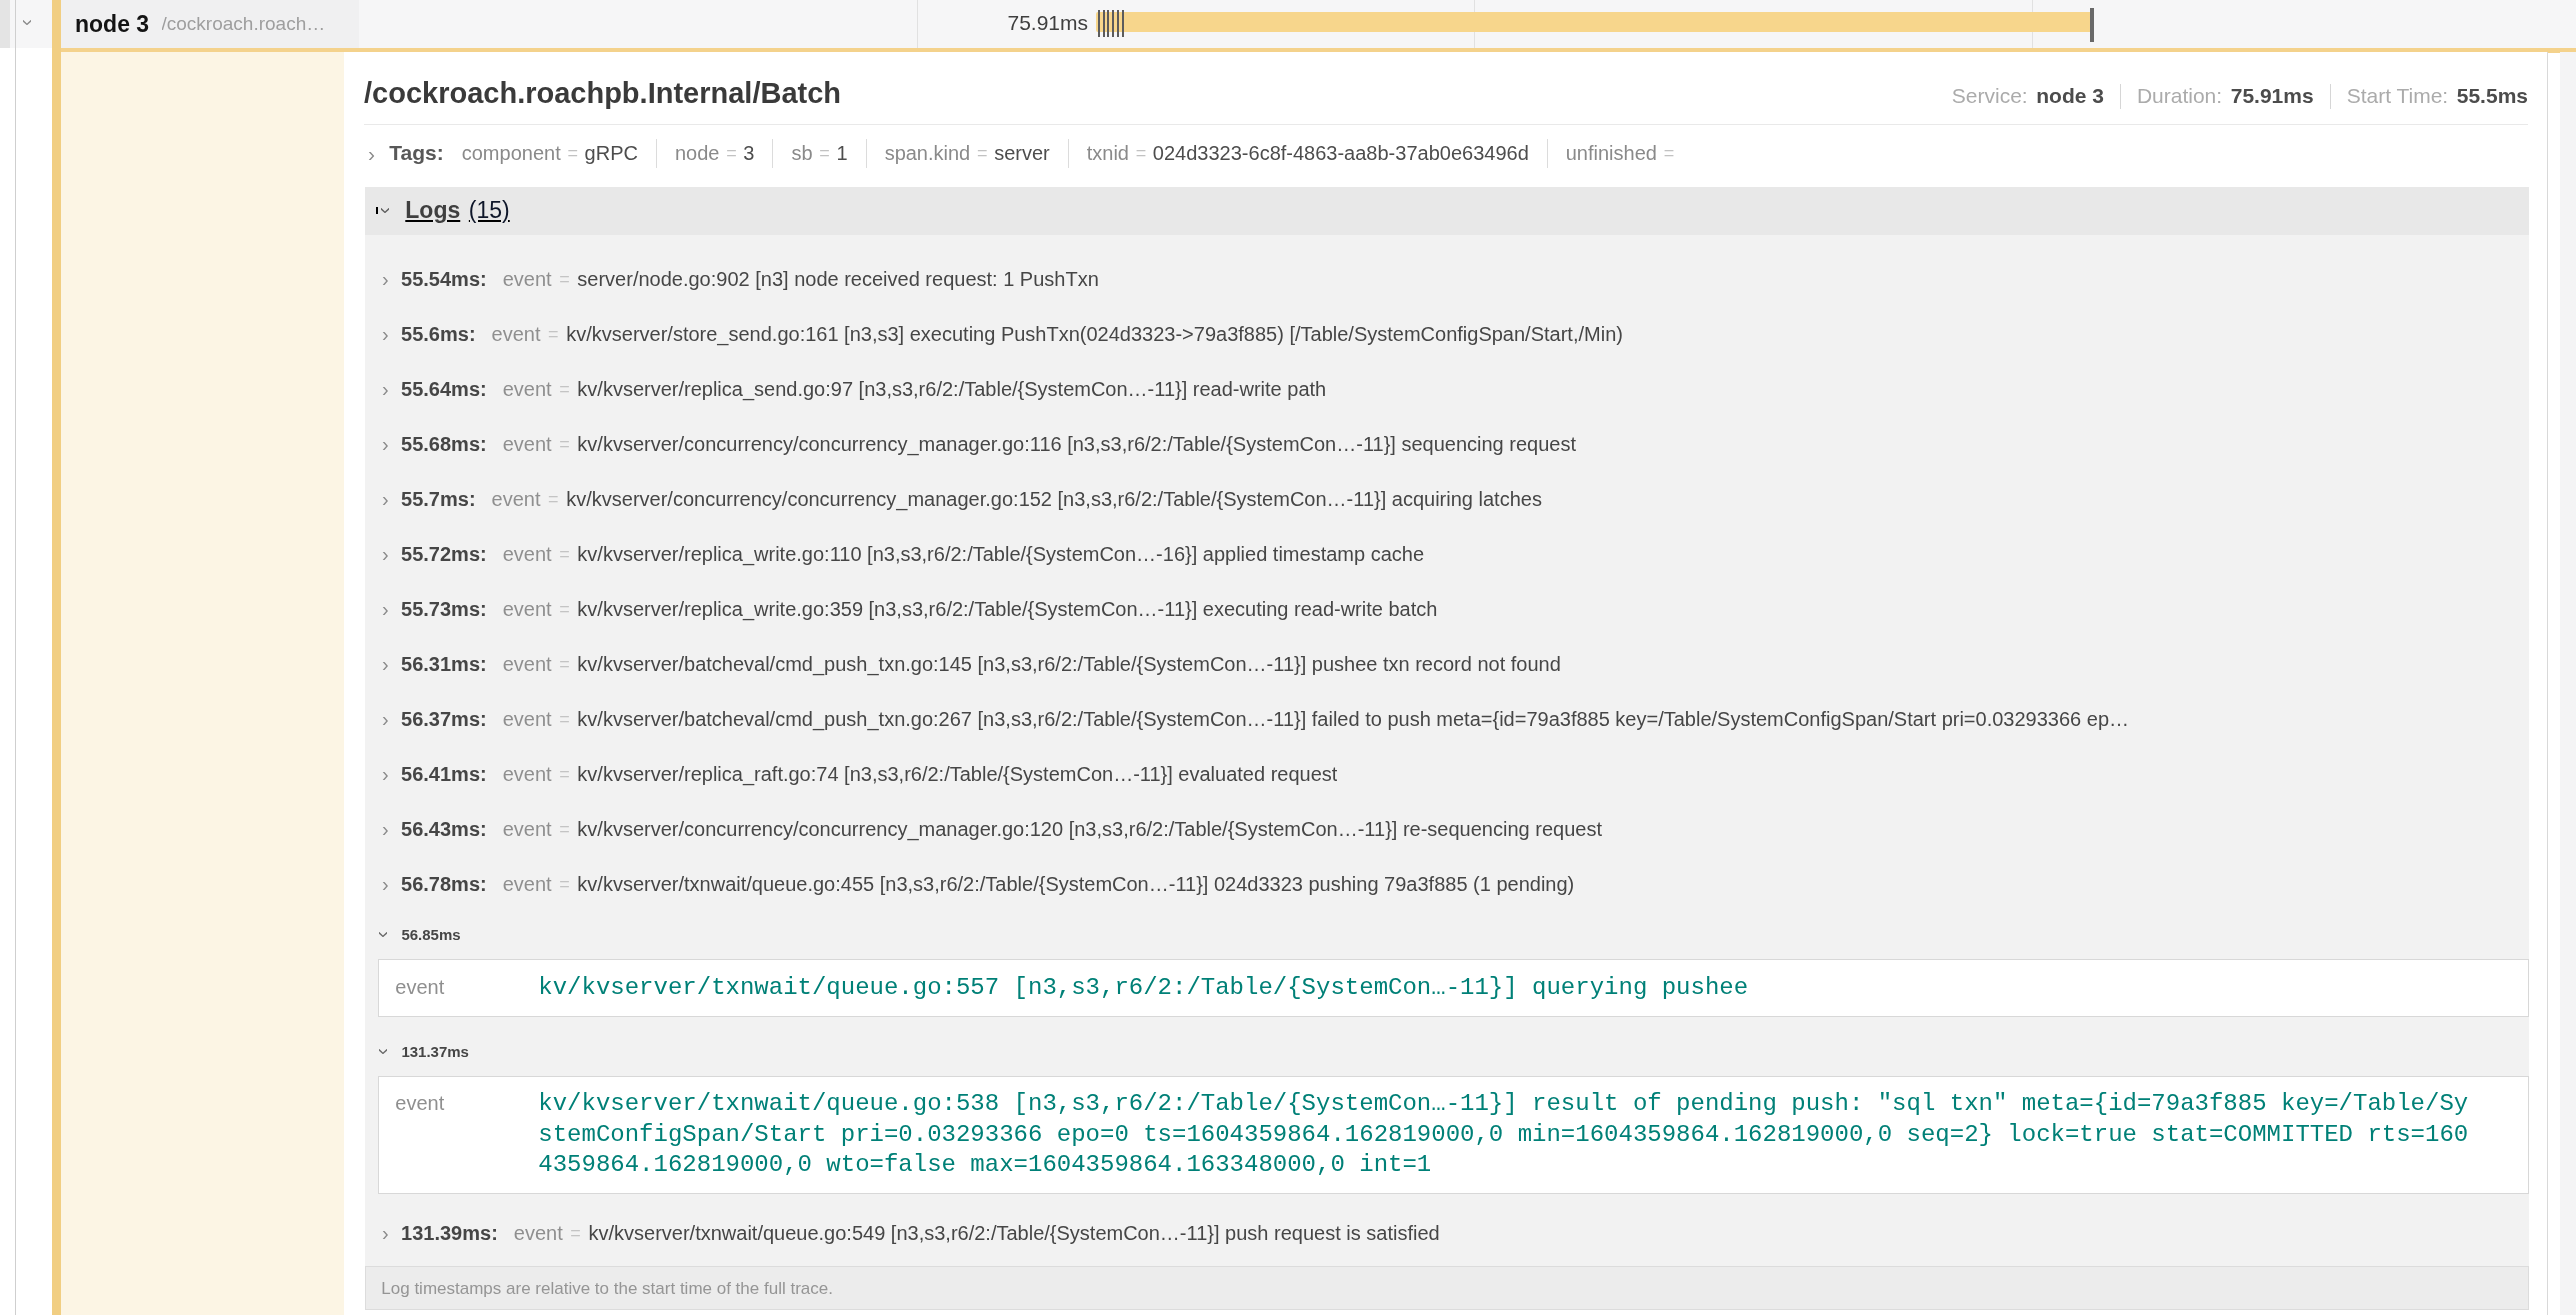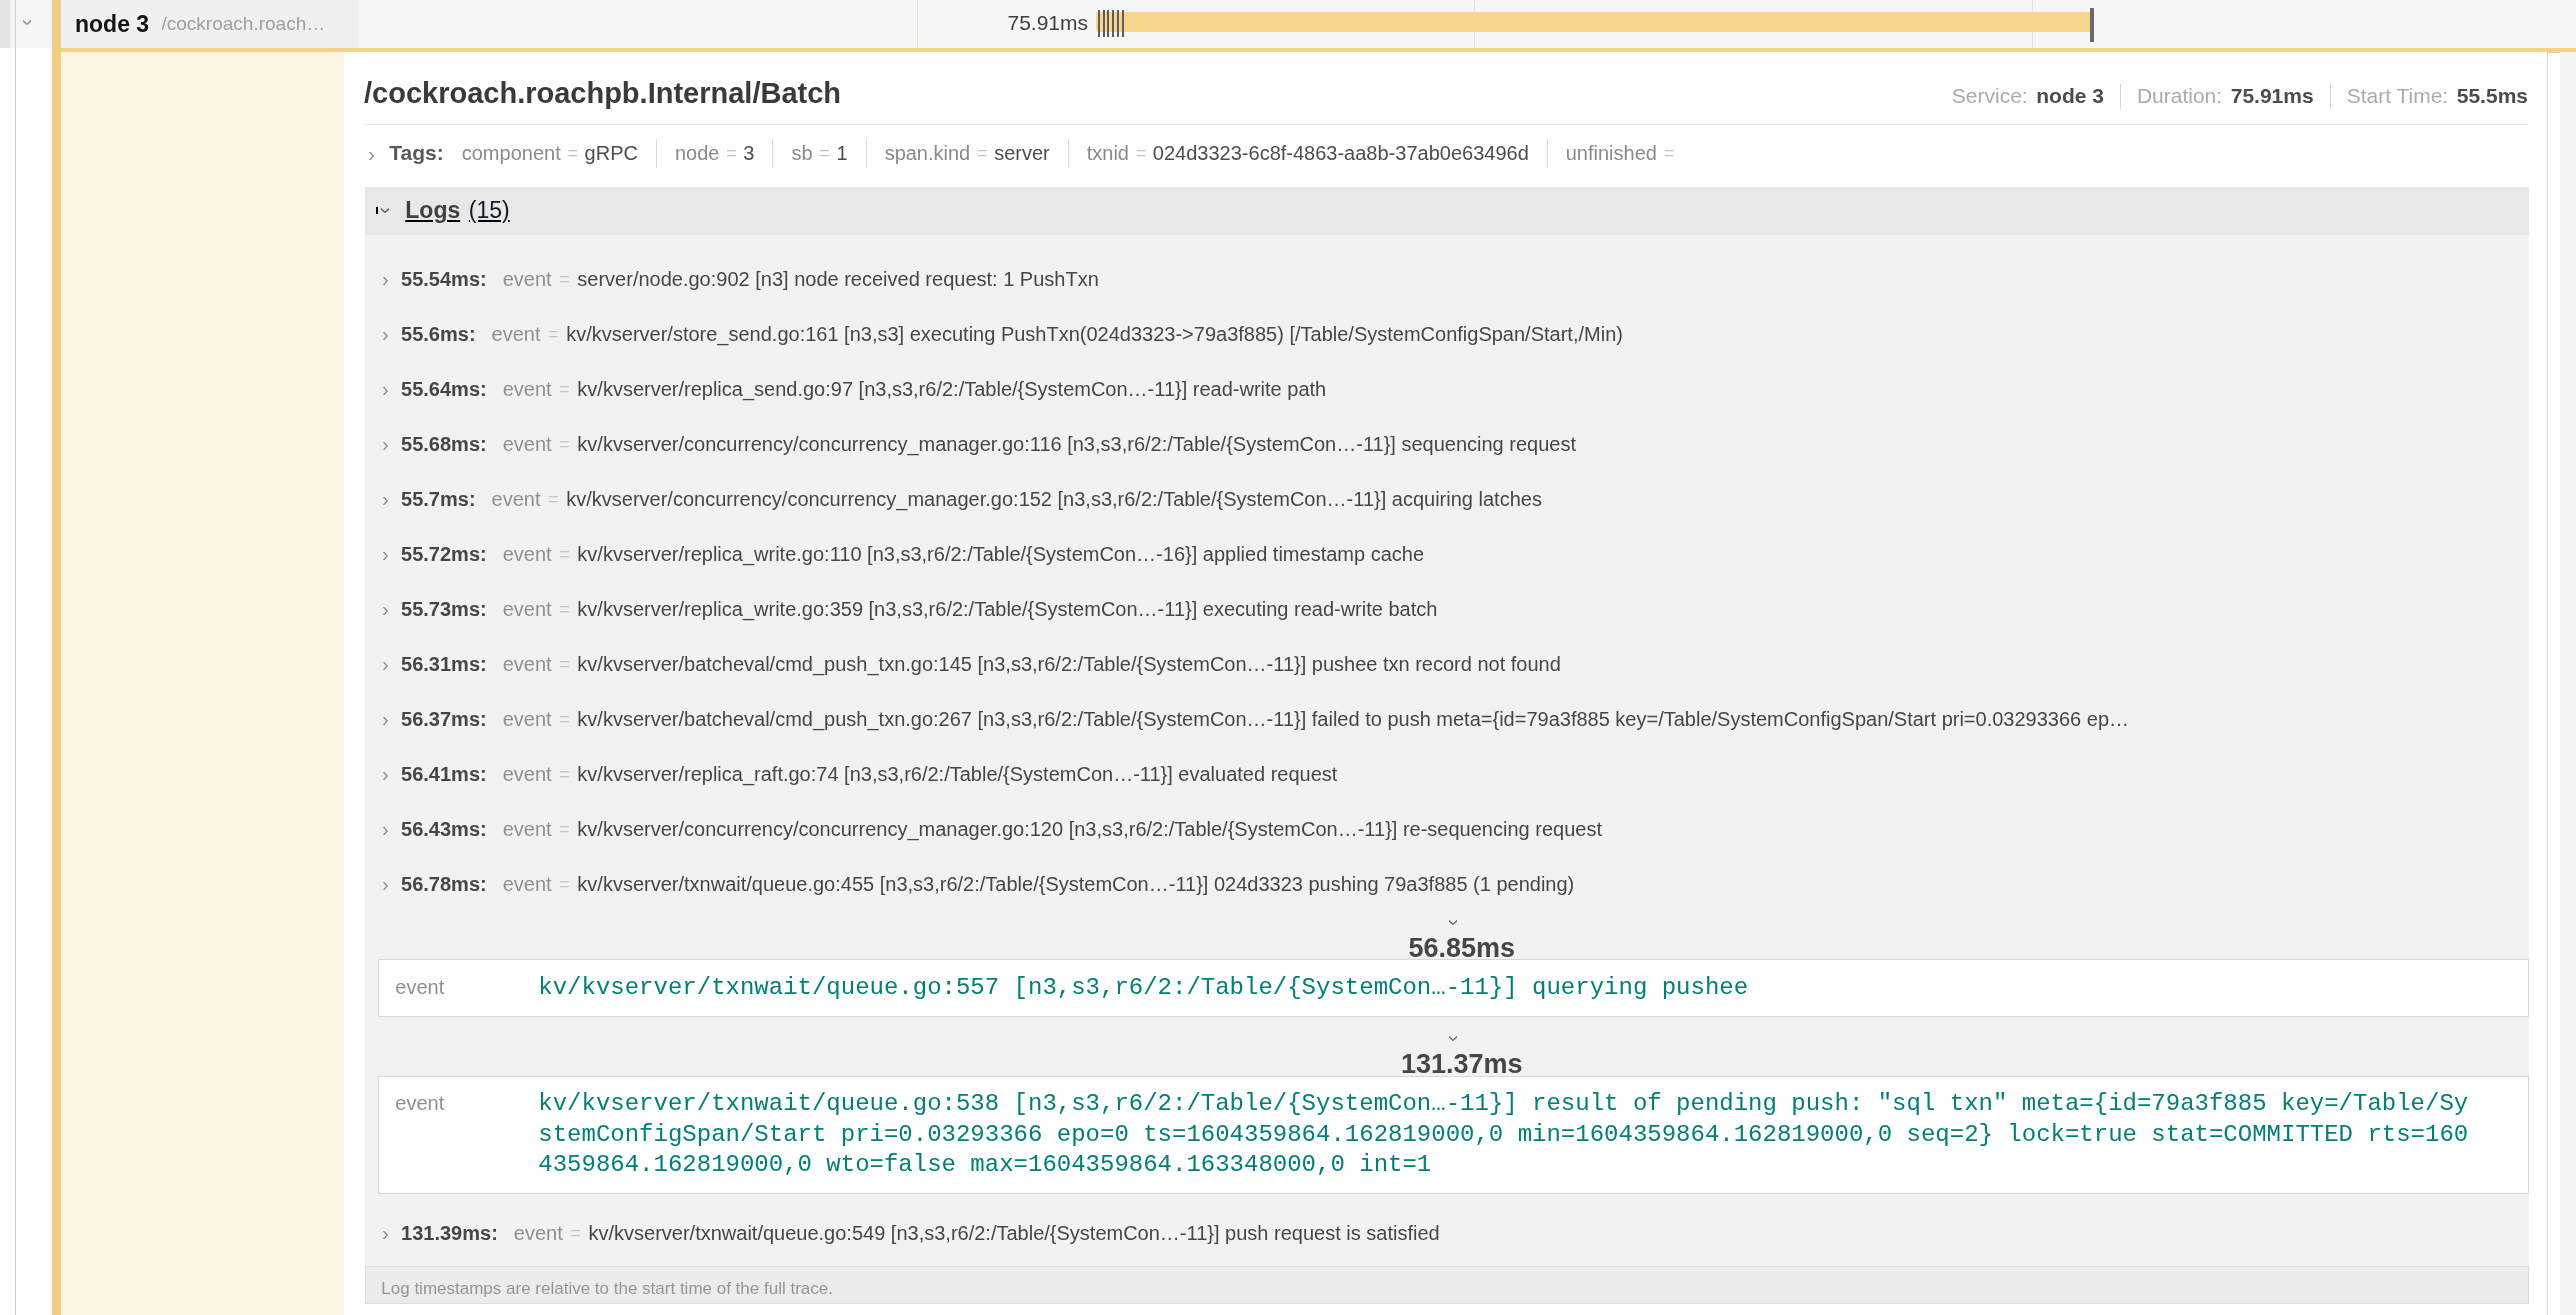--- a/index.html
+++ b/index.html
@@ -66,29 +66,29 @@
   .logs-title{font-weight:bold;color:#3f3f3f;margin-left:14.3px;}
   .logs-count{color:#0f172a;margin-left:8.6px;}
   .logs-body{background:#f2f2f2;padding-top:17px;}
   .log-row{height:55px;display:flex;align-items:center;padding:0 11.4px 0 17px;font-size:20px;
            white-space:nowrap;overflow:hidden;cursor:pointer;}
   .log-row .cv{font-size:20px;flex:0 0 auto;}
   .log-time{font-weight:bold;color:#464646;margin-left:12.4px;flex:0 0 auto;}
   .log-field{color:#8f8f8f;margin-left:16px;flex:0 0 auto;}
   .log-eq{color:#c4c4c4;margin:0 7.6px;font-size:18px;flex:0 0 auto;}
   .log-value{color:#464646;overflow:hidden;text-overflow:ellipsis;}
-  .group-header{height:46px;display:flex;align-items:center;padding-left:17px;font-size:27px;cursor:pointer;flex-direction:column;}
+  .group-header{height:46px;display:flex;align-items:center;padding-left:17px;font-size:15px;cursor:pointer;}
   .group-header .cv{color:#6b6b6b;}
   .group-time{font-weight:bold;color:#464646;margin-left:12.4px;}
   .event-box{margin:1.9px 0 11.4px 13.3px;background:#ffffff;border:1px solid #d8d8d8;display:flex;
              padding:12.4px 0;}
   .event-field{flex:0 0 143px;padding-left:16px;font-size:20px;color:#8f8f8f;padding-top:2.9px;}
   .event-value{flex:1;font-family:"Liberation Mono",monospace;font-size:24px;line-height:30.5px;
                color:#008077;word-break:break-all;padding-right:57px;}
-  .logs-footer{margin-top:5.7px;height:38px;line-height:44px;background:#ececec;
+  .logs-footer{margin-top:5.7px;height:44px;line-height:44px;background:#ececec;
                border:1px solid #dcdcdc;box-sizing:border-box;font-size:17px;color:#959595;padding-left:15.3px;}
 </style>
 </head>
 <body>
 
 <div class="page-vline"></div>
 
 <div class="topbar">
   <div class="topbar-leftstrip"></div>
   <span class="collapse-all cv cv-down"></span>

